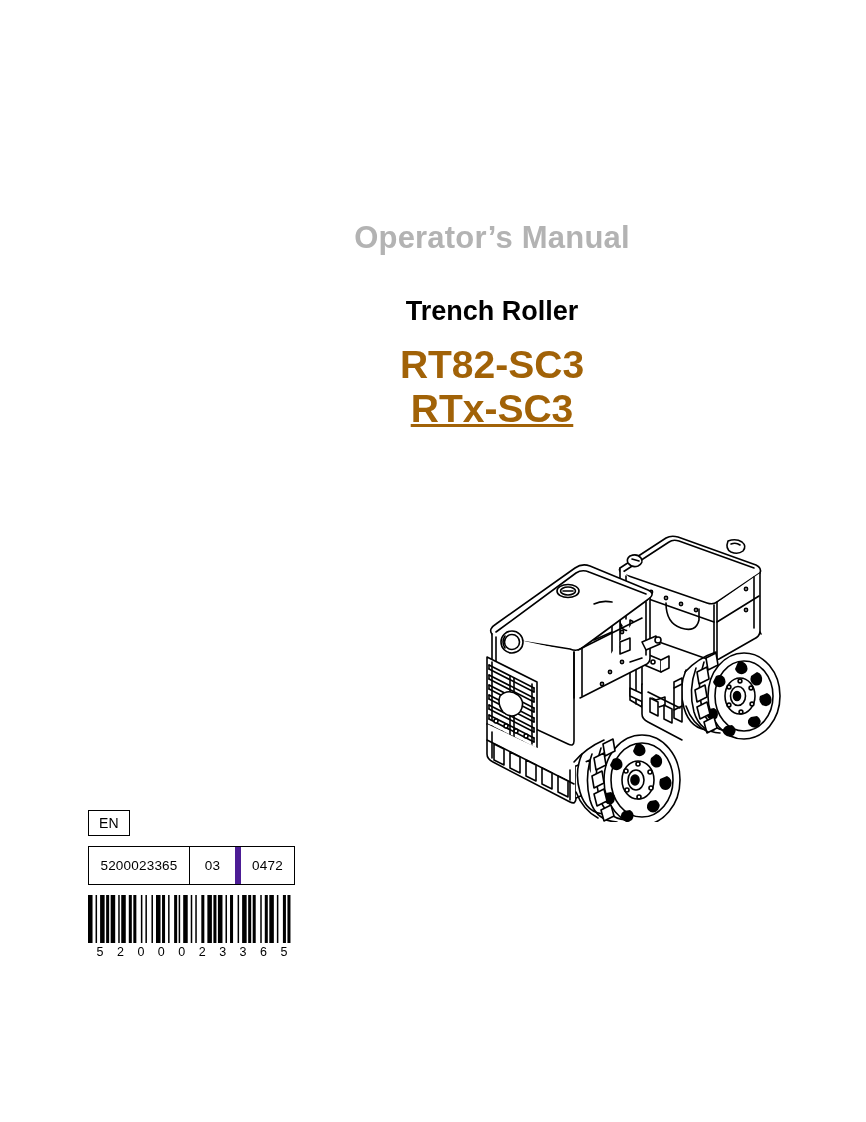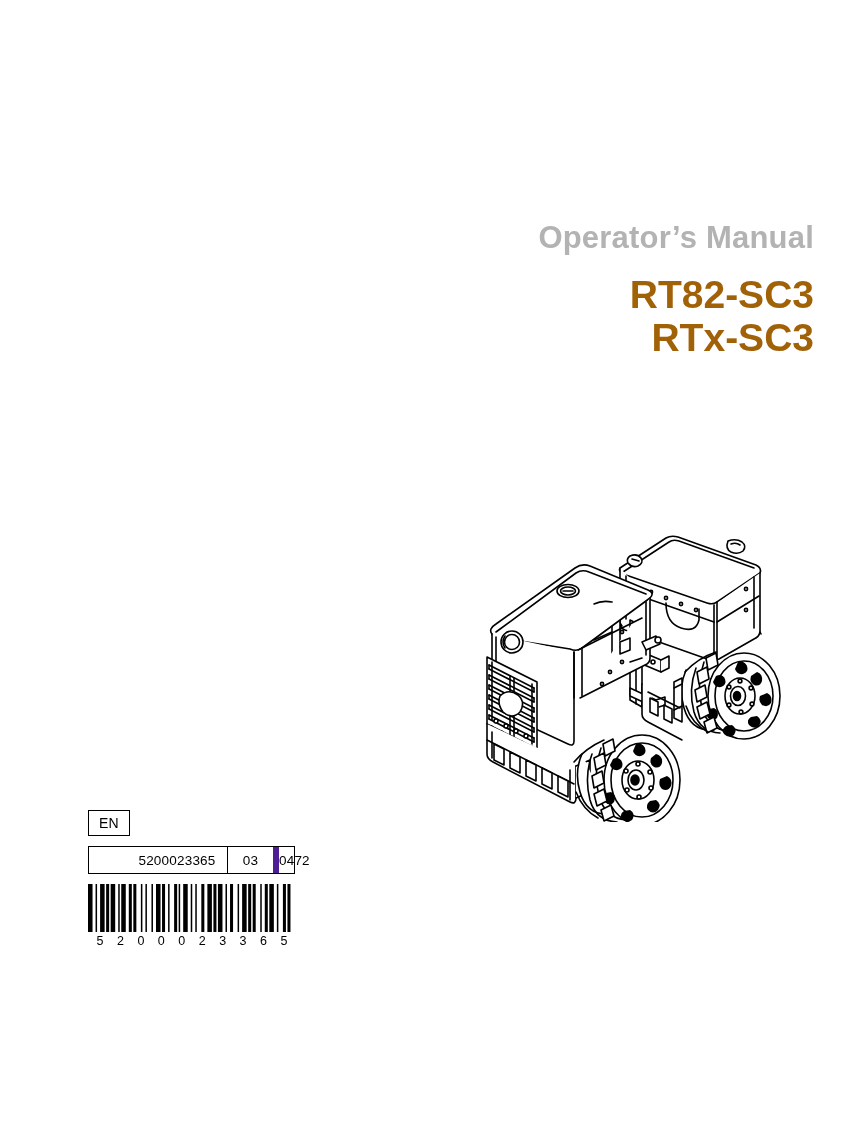--- a/index.html
+++ b/index.html
@@ -18,23 +18,23 @@
 
   .page {
     position: absolute;
     inset: 0;
     background: #ffffff;
   }
 
   
   .title-block {
     position: absolute;
-    right: 52px;
+    right: 74px;
     top: 222px;
-    text-align: right;
+    text-align: center;
     width: 600px;
   }
   .manual-kicker {
     font-size: 31px;
     font-weight: bold;
     color: #b3b3b3;
     letter-spacing: 0.2px;
     line-height: 1.05;
     white-space: nowrap;
   }
@@ -47,21 +47,21 @@
     white-space: nowrap;
   }
   .model-1, .model-2 {
     font-size: 39px;
     font-weight: bold;
     color: #a16207;
     line-height: 1.12;
     white-space: nowrap;
   }
   .model-1 { margin-top: 18px; }
-  .model-2 { margin-top: 0px; }
+  .model-2 { margin-top: 0px; text-decoration: underline; }
 
   
   .illustration {
     position: absolute;
     left: 470px;
     top: 492px;
     width: 340px;
     height: 330px;
   }
   .illustration svg { display: block; width: 100%; height: 100%; }
@@ -83,23 +83,22 @@
     justify-content: center;
     font-size: 14px;
     color: #000000;
     letter-spacing: 0.3px;
   }
   .id-table {
     margin-top: 10px;
     border: 1px solid #000000;
     box-sizing: border-box;
     display: flex;
-    height: 28px;
+    height: 39px;
     width: 207px;
-    padding-left: 38px;
   }
   .id-cell {
     display: flex;
     align-items: center;
     justify-content: center;
     font-size: 13.5px;
     color: #000000;
     box-sizing: border-box;
     letter-spacing: 0.2px;
   }
@@ -130,20 +129,21 @@
     text-align: center;
   }
 </style>
 </head>
 <body>
 
 <div class="page">
 
   <div class="title-block">
     <div class="manual-kicker">Operator’s Manual</div>
+    <div class="product-type">Trench Roller</div>
     <div class="model-1">RT82-SC3</div>
     <div class="model-2">RTx-SC3</div>
   </div>
 
   <div class="illustration">
     <svg viewBox="0 0 340 330" xmlns="http://www.w3.org/2000/svg" fill="none" stroke="#000" stroke-width="1.6" stroke-linecap="round" stroke-linejoin="round">
 
       <g>
 
         <path d="M150 76 L196 46 Q201 43 208 45 L286 73 Q292 76 290 81 L247 110 Q243 113 237 111 L153 82 Q148 79 150 76 Z" fill="#fff"></path>

